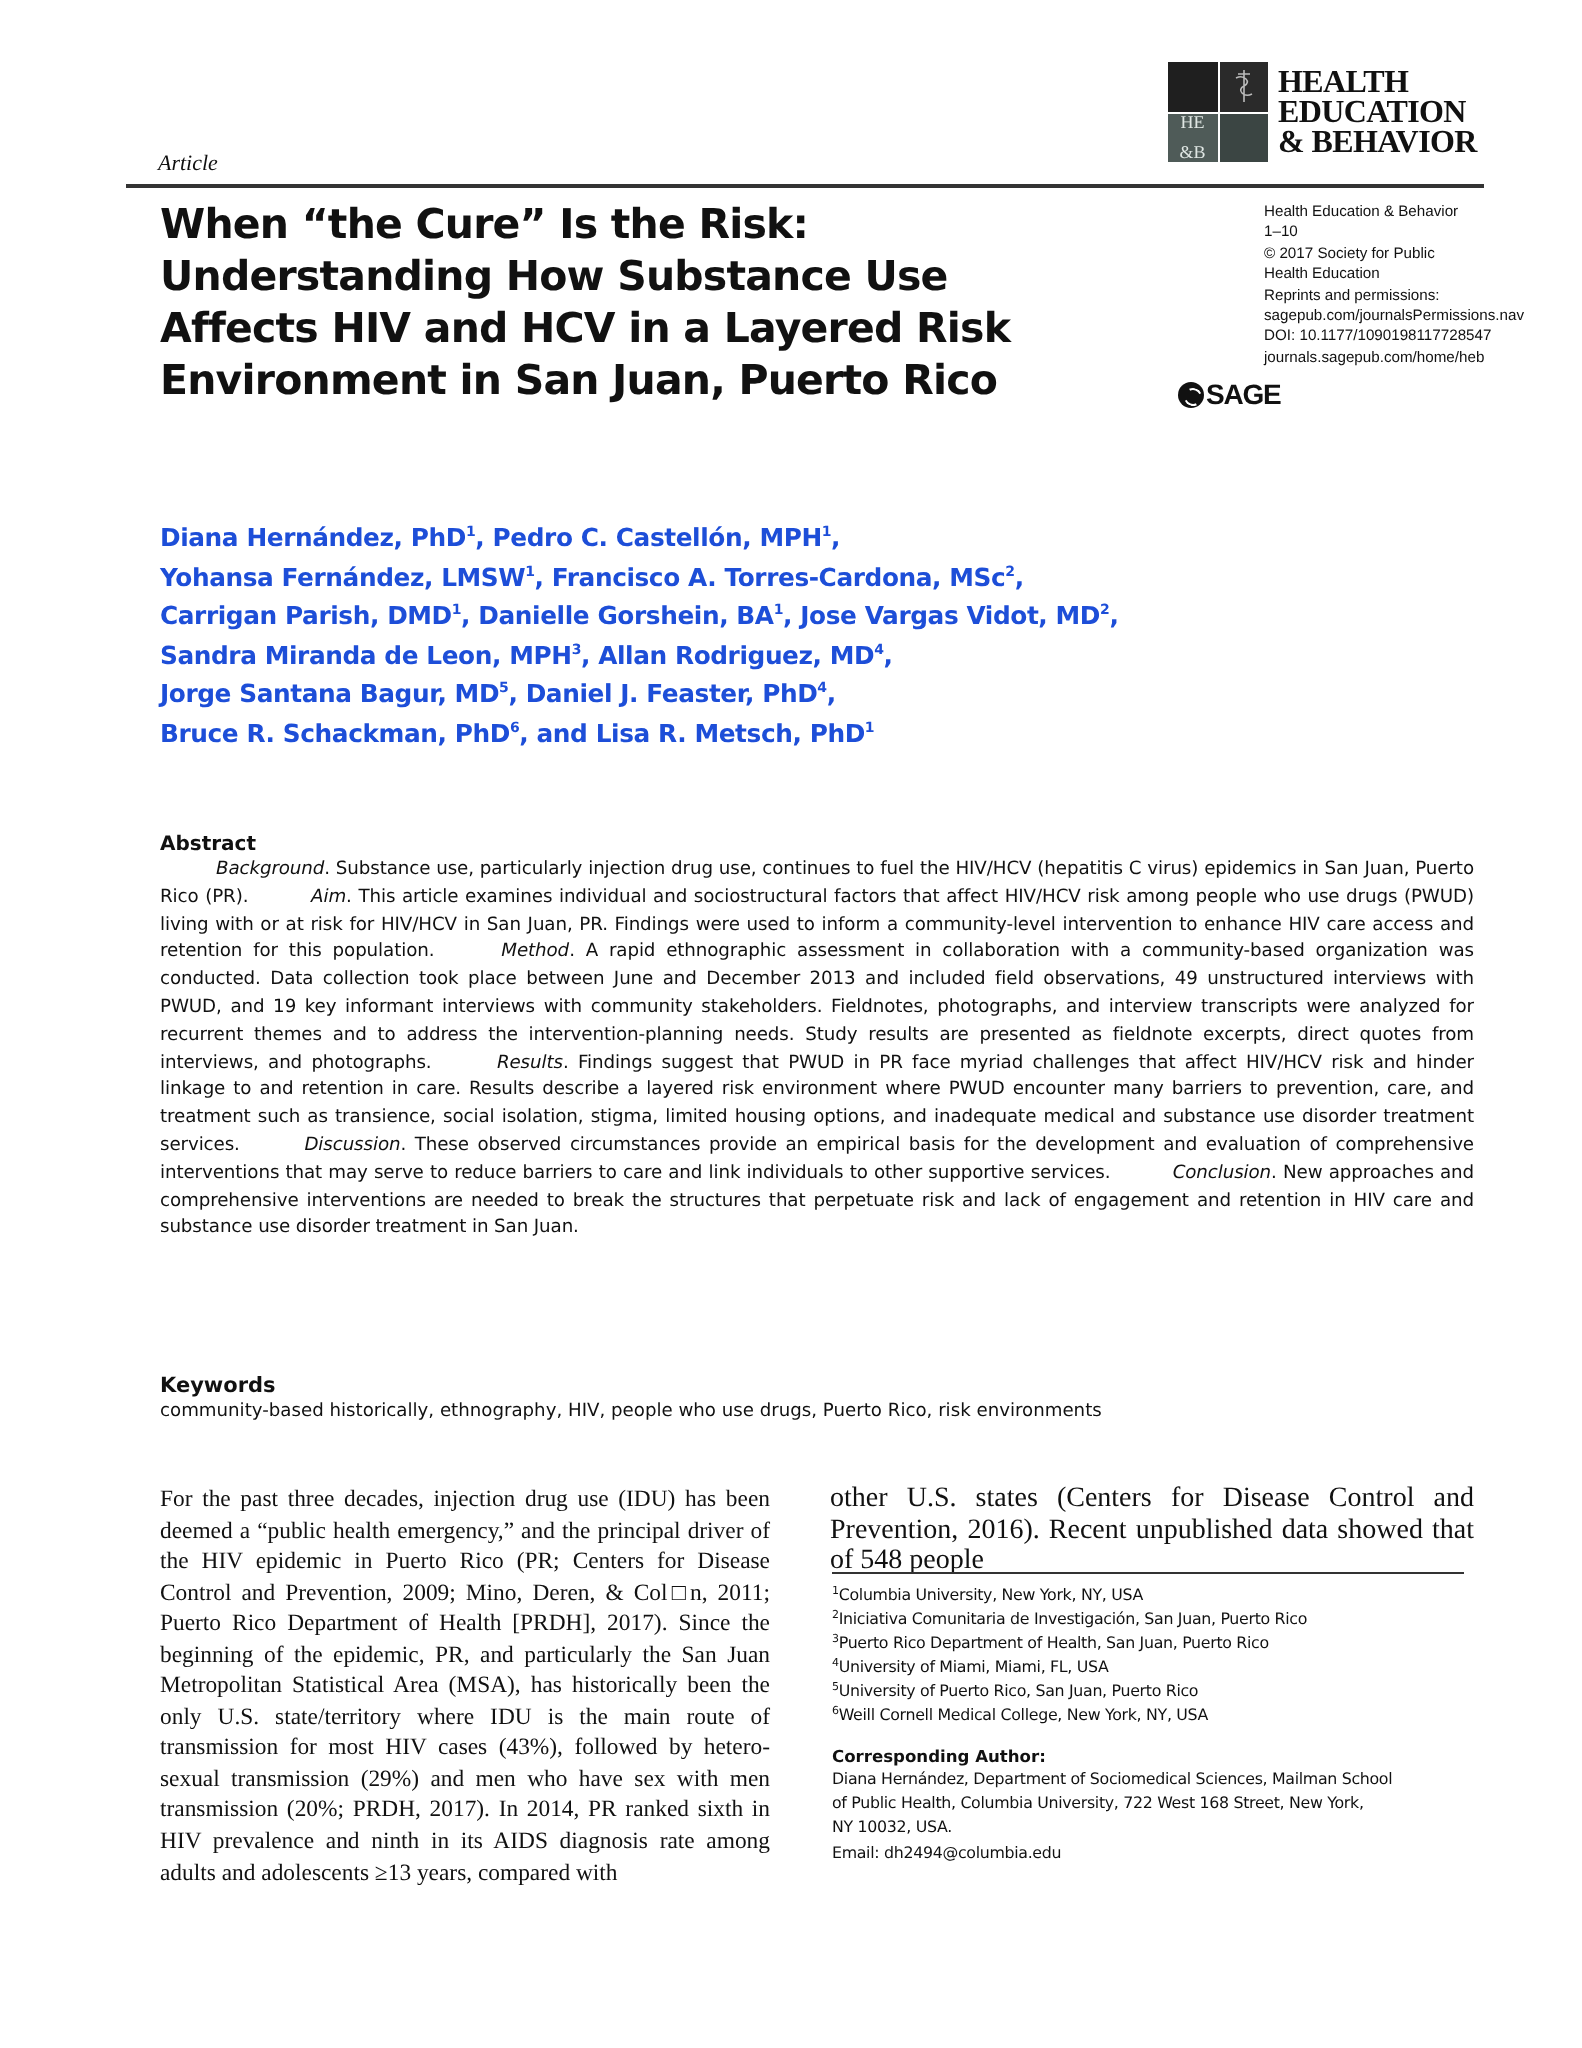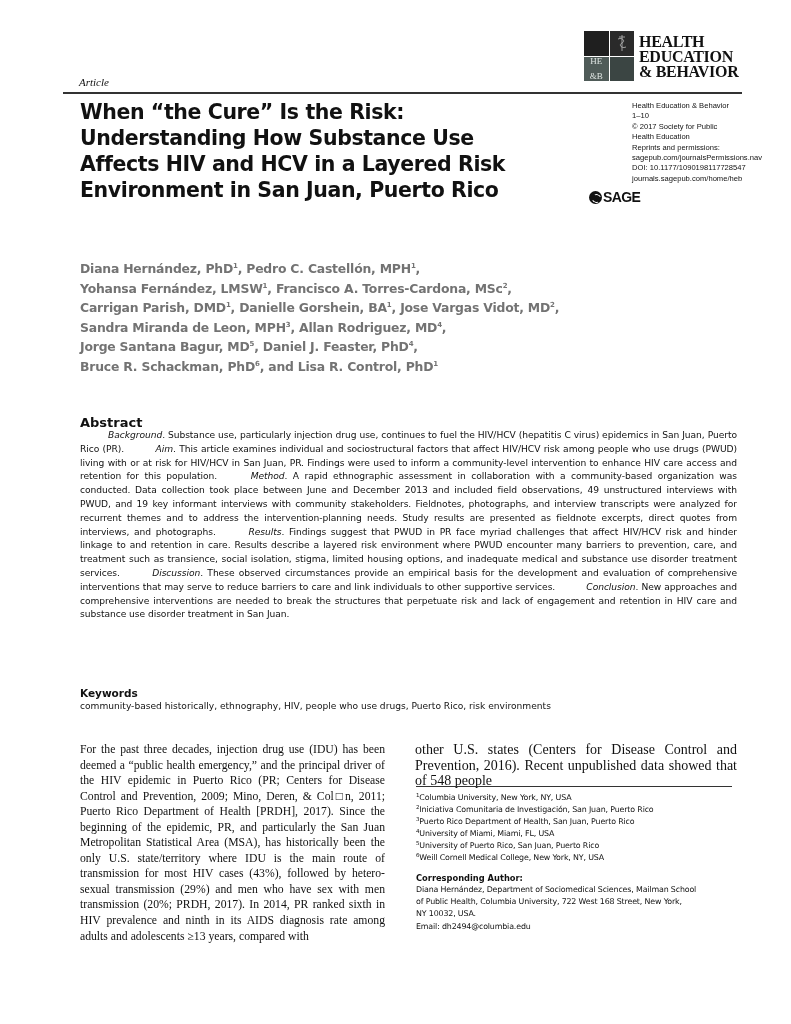--- a/index.html
+++ b/index.html
@@ -21,26 +21,26 @@
   .header-rule { position: absolute; left: 63px; top: 92px; width: 679px; height: 2px; background: #333; }
 
   .meta { position: absolute; left: 590px; top: 101px; font-family: "Liberation Sans", sans-serif; font-size: 7.6px; line-height: 10.4px; color: #111; }
   .meta div { white-space: nowrap; padding-left: 42px; }
   .sage { position: absolute; left: 589px; top: 189px; display: flex; align-items: center; font-family: "Liberation Sans", sans-serif; font-weight: bold; font-size: 14px; letter-spacing: -0.6px; color: #111; }
   .sage-mark { width: 13px; height: 13px; border-radius: 50%; background: #111; margin-right: 1px; position: relative; }
   .sage-mark::after { content: ""; position: absolute; left: 3px; top: 3px; width: 7px; height: 7px; border-radius: 50%; border: 1.5px solid #fff; border-left-color: transparent; border-right-color: transparent; transform: rotate(20deg); }
 
   .title { position: absolute; left: 80px; top: 99px; width: 470px; font-family: "DejaVu Sans", sans-serif; font-weight: bold; font-size: 20.5px; line-height: 26px; color: #111; letter-spacing: -0.4px; }
 
-  .authors { position: absolute; left: 80px; top: 259px; width: 520px; font-family: "DejaVu Sans", sans-serif; font-weight: bold; font-size: 12.4px; line-height: 19.6px; color: #737373; letter-spacing: -0.2px; }
+  .authors { position: absolute; left: 80px; top: 259px; width: 520px; font-family: "DejaVu Sans", sans-serif; font-weight: bold; font-size: 12.4px; line-height: 19.6px; color: #1d4ed8; letter-spacing: -0.2px; }
   .authors sup { font-size: 7px; vertical-align: 5px; line-height: 0; }
   .authors .line { white-space: nowrap; }
 
   .abstract { position: absolute; left: 80px; top: 416px; width: 657px; font-family: "DejaVu Sans", sans-serif; }
-  .abstract-heading { font-weight: bold; font-size: 13px; line-height: 13px; color: #111; }
+  .abstract-heading { font-weight: bold; font-size: 10px; line-height: 13px; color: #111; }
   .abstract-body { font-size: 9.15px; line-height: 13.8px; text-align: justify; color: #111; letter-spacing: -0.05px; }
   .abstract-body em { font-style: italic; margin-left: 28px; }
 
   .keywords { position: absolute; left: 80px; top: 687px; width: 660px; font-family: "DejaVu Sans", sans-serif; }
   .keywords-heading { font-weight: bold; font-size: 10.5px; line-height: 13px; }
   .keywords-body { font-size: 9.1px; line-height: 13px; white-space: nowrap; }
 
   .col-left { position: absolute; left: 80px; top: 742px; width: 305px; font-family: "Liberation Serif", serif; font-size: 11.7px; line-height: 15.55px; text-align: justify; color: #111; }
   .col-right { position: absolute; left: 415px; top: 742px; width: 322px; font-family: "Liberation Serif", serif; font-size: 14px; line-height: 15.55px; text-align: justify; color: #111; }
   .col-left p, .col-right p { text-align-last: left; }
@@ -101,21 +101,21 @@
   <div>Affects HIV and HCV in a Layered Risk</div>
   <div>Environment in San Juan, Puerto Rico</div>
 </div>
 
 <div class="authors" id="authors">
     <div class="line"><span>Diana Hernández, PhD</span><sup>1</sup><span>, </span><span>Pedro C. Castellón, MPH</span><sup>1</sup><span>,</span></div>
     <div class="line"><span>Yohansa Fernández, LMSW</span><sup>1</sup><span>, </span><span>Francisco A. Torres-Cardona, MSc</span><sup>2</sup><span>,</span></div>
     <div class="line"><span>Carrigan Parish, DMD</span><sup>1</sup><span>, </span><span>Danielle Gorshein, BA</span><sup>1</sup><span>, </span><span>Jose Vargas Vidot, MD</span><sup>2</sup><span>,</span></div>
     <div class="line"><span>Sandra Miranda de Leon, MPH</span><sup>3</sup><span>, </span><span>Allan Rodriguez, MD</span><sup>4</sup><span>,</span></div>
     <div class="line"><span>Jorge Santana Bagur, MD</span><sup>5</sup><span>, </span><span>Daniel J. Feaster, PhD</span><sup>4</sup><span>,</span></div>
-    <div class="line"><span>Bruce R. Schackman, PhD</span><sup>6</sup><span>, and </span><span>Lisa R. Control, PhD</span><sup>1</sup><span></span></div>
+    <div class="line"><span>Bruce R. Schackman, PhD</span><sup>6</sup><span>, and </span><span>Lisa R. Metsch, PhD</span><sup>1</sup><span></span></div>
   </div>
 
 <div class="abstract">
   <div class="abstract-heading">Abstract</div>
   <div class="abstract-body" id="abstract-body"><em>Background</em><span>. Substance use, particularly injection drug use, continues to fuel the HIV/HCV (hepatitis C virus) epidemics in San Juan, Puerto Rico (PR). </span><em>Aim</em><span>. This article examines individual and sociostructural factors that affect HIV/HCV risk among people who use drugs (PWUD) living with or at risk for HIV/HCV in San Juan, PR. Findings were used to inform a community-level intervention to enhance HIV care access and retention for this population. </span><em>Method</em><span>. A rapid ethnographic assessment in collaboration with a community-based organization was conducted. Data collection took place between June and December 2013 and included field observations, 49 unstructured interviews with PWUD, and 19 key informant interviews with community stakeholders. Fieldnotes, photographs, and interview transcripts were analyzed for recurrent themes and to address the intervention-planning needs. Study results are presented as fieldnote excerpts, direct quotes from interviews, and photographs. </span><em>Results</em><span>. Findings suggest that PWUD in PR face myriad challenges that affect HIV/HCV risk and hinder linkage to and retention in care. Results describe a layered risk environment where PWUD encounter many barriers to prevention, care, and treatment such as transience, social isolation, stigma, limited housing options, and inadequate medical and substance use disorder treatment services. </span><em>Discussion</em><span>. These observed circumstances provide an empirical basis for the development and evaluation of comprehensive interventions that may serve to reduce barriers to care and link individuals to other supportive services. </span><em>Conclusion</em><span>. New approaches and comprehensive interventions are needed to break the structures that perpetuate risk and lack of engagement and retention in HIV care and substance use disorder treatment in San Juan.</span></div>
 </div>
 
 <div class="keywords">
   <div class="keywords-heading">Keywords</div>
   <div class="keywords-body">community-based historically, ethnography, HIV, people who use drugs, Puerto Rico, risk environments</div>

